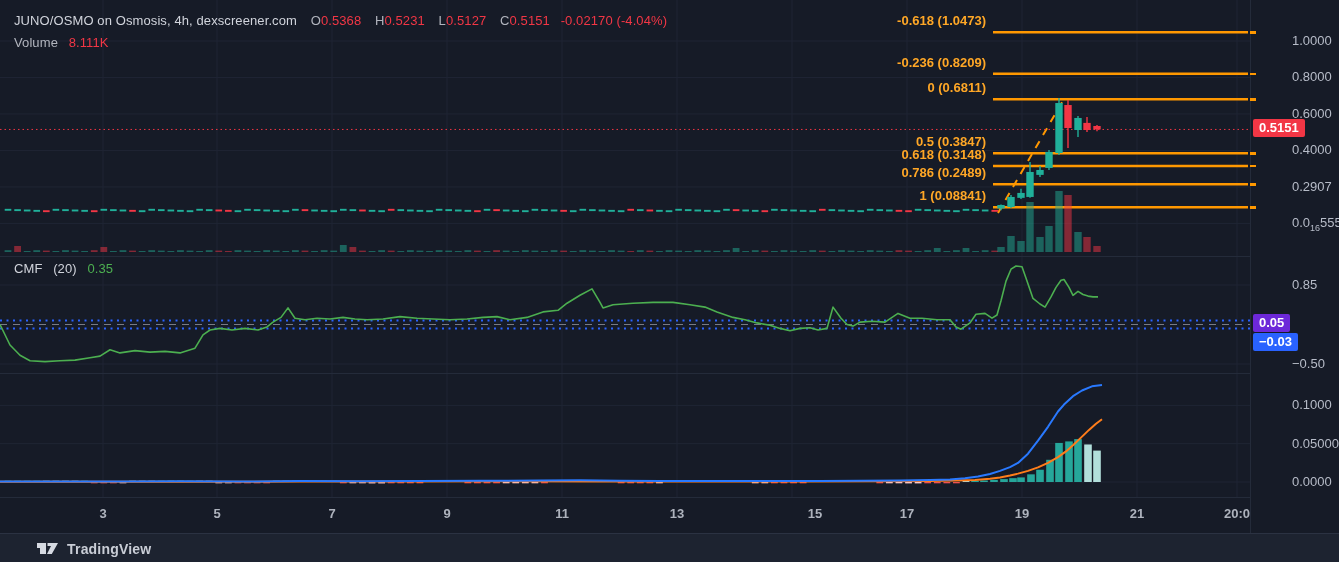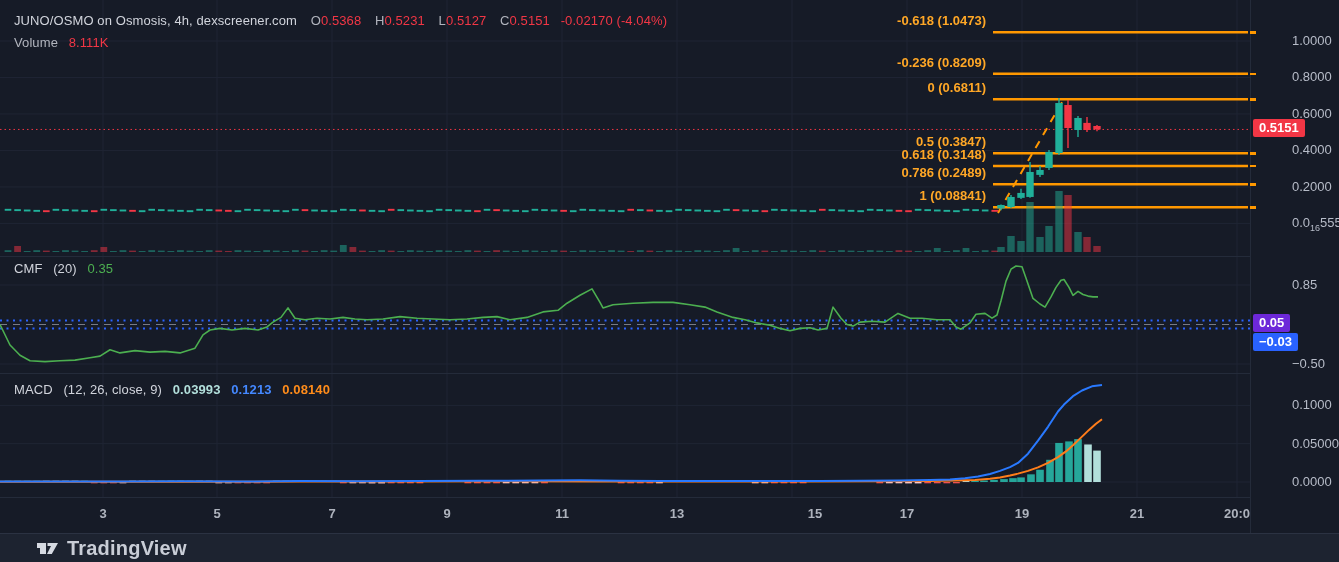--- a/index.html
+++ b/index.html
@@ -23,21 +23,21 @@
   
   #price-axis,#time-axis{color:#b7bcc8;}
   .ax-label{position:absolute;left:23px;font-size:13px;color:#b7bcc8;white-space:nowrap;margin-left:19px;}
   .ax-label sub{font-size:9px;}
   .badge{position:absolute;left:3px;color:#fff;font-size:13px;font-weight:bold;
          padding:1px 6px 2px 6px;border-radius:2px;}
   .t-label{position:absolute;font-size:13px;font-weight:bold;color:#aeb3bd;transform:translateX(-50%);}
   
   #footer{position:absolute;left:0;top:533px;width:1339px;height:29px;background:#1d2330;
           border-top:1px solid #2b3242;display:flex;align-items:center;}
-  #footer .brand{color:#c9cdd6;font-size:20px;font-weight:bold;margin-left:8px;letter-spacing:.2px;}
+  #footer .brand{color:#c9cdd6;font-size:14px;font-weight:bold;margin-left:8px;letter-spacing:.2px;}
   .sep{position:absolute;left:0;width:1250px;height:1px;background:#242b3a;}
 </style>
 </head>
 <body>
 
 <div id="app">
 
   <svg id="chart-svg" class="abs" style="left:0;top:0;" width="1250" height="533">
       <line x1="103" y1="0" x2="103" y2="497" stroke="#1f2534" stroke-width="1"></line>
       <line x1="217" y1="0" x2="217" y2="497" stroke="#1f2534" stroke-width="1"></line>
@@ -451,44 +451,37 @@
     <span class="dim">Volume</span>
     <span class="sp"></span><span class="red">8.111K</span>
   </div>
 
   <div class="legend" style="top:261px;">
     <span>CMF</span>
     <span class="sp"></span><span>(20)</span>
     <span class="sp"></span><span class="grn">0.35</span>
   </div>
 
-  <div class="legend" style="top:382px;">
-    <span>MACD</span>
-    <span class="sp"></span><span>(12, 26, close, 9)</span>
-    <span class="sp"></span><span class="val-teal">0.03993</span>
-    <span class="sp"></span><span class="val-blue">0.1213</span>
-    <span class="sp"></span><span class="val-org">0.08140</span>
-  </div>
 
   <div id="fib-labels">
       <div class="fib-label" style="top: 13.3725px;">-0.618 (1.0473)</div>
       <div class="fib-label" style="top: 54.6678px;">-0.236 (0.8209)</div>
       <div class="fib-label" style="top: 80.1674px;">0 (0.6811)</div>
       <div class="fib-label" style="top: 134.231px;">0.5 (0.3847)</div>
       <div class="fib-label" style="top: 146.98px;">0.618 (0.3148)</div>
       <div class="fib-label" style="top: 165.148px;">0.786 (0.2489)</div>
       <div class="fib-label" style="top: 188.274px;">1 (0.08841)</div>
     </div>
 
   <div id="price-axis" class="abs" style="left:1250px;top:0;width:89px;height:497px;">
       <div class="ax-label" style="top: 33px;">1.0000</div>
       <div class="ax-label" style="top: 69.48px;">0.8000</div>
       <div class="ax-label" style="top: 105.96px;">0.6000</div>
       <div class="ax-label" style="top: 142.44px;">0.4000</div>
-      <div class="ax-label" style="top: 178.92px;">0.2000</div>
+      <div class="ax-label" style="top: 178.92px;">0.2907</div>
       <div class="ax-label" style="top: 215.4px;">0.0<sub>16</sub>5551</div>
       <div style="position: absolute; left: 0px; top: 31.3725px; width: 6px; height: 2.5px; background: rgb(255, 152, 0);"></div>
       <div style="position: absolute; left: 0px; top: 72.6678px; width: 6px; height: 2.5px; background: rgb(255, 152, 0);"></div>
       <div style="position: absolute; left: 0px; top: 98.1674px; width: 6px; height: 2.5px; background: rgb(255, 152, 0);"></div>
       <div style="position: absolute; left: 0px; top: 152.231px; width: 6px; height: 2.5px; background: rgb(255, 152, 0);"></div>
       <div style="position: absolute; left: 0px; top: 164.98px; width: 6px; height: 2.5px; background: rgb(255, 152, 0);"></div>
       <div style="position: absolute; left: 0px; top: 183.148px; width: 6px; height: 2.5px; background: rgb(255, 152, 0);"></div>
       <div style="position: absolute; left: 0px; top: 206.274px; width: 6px; height: 2.5px; background: rgb(255, 152, 0);"></div>
       <div class="badge" style="top: 119.446px; background: rgb(242, 54, 69);">0.5151</div>
       <div class="ax-label" style="top: 277px;">0.85</div>

